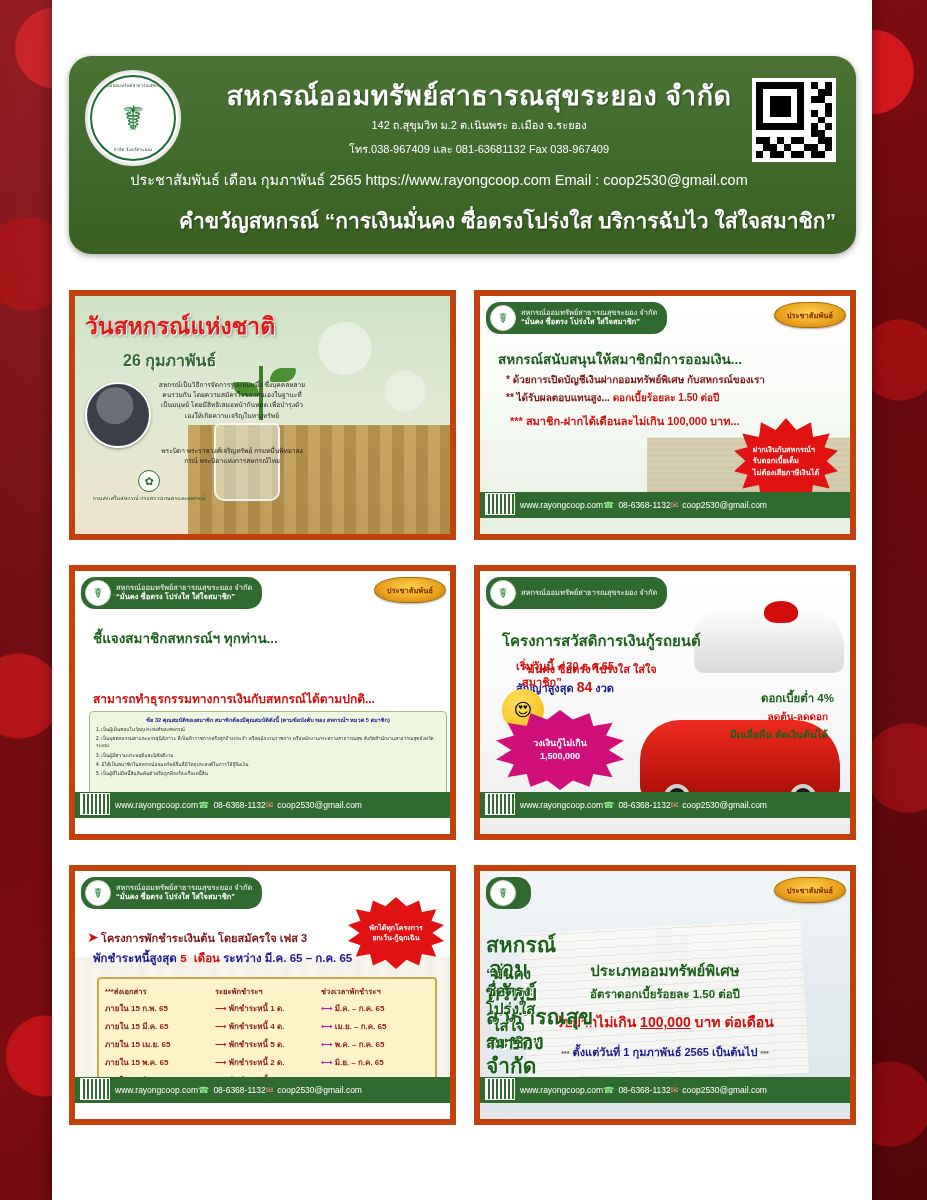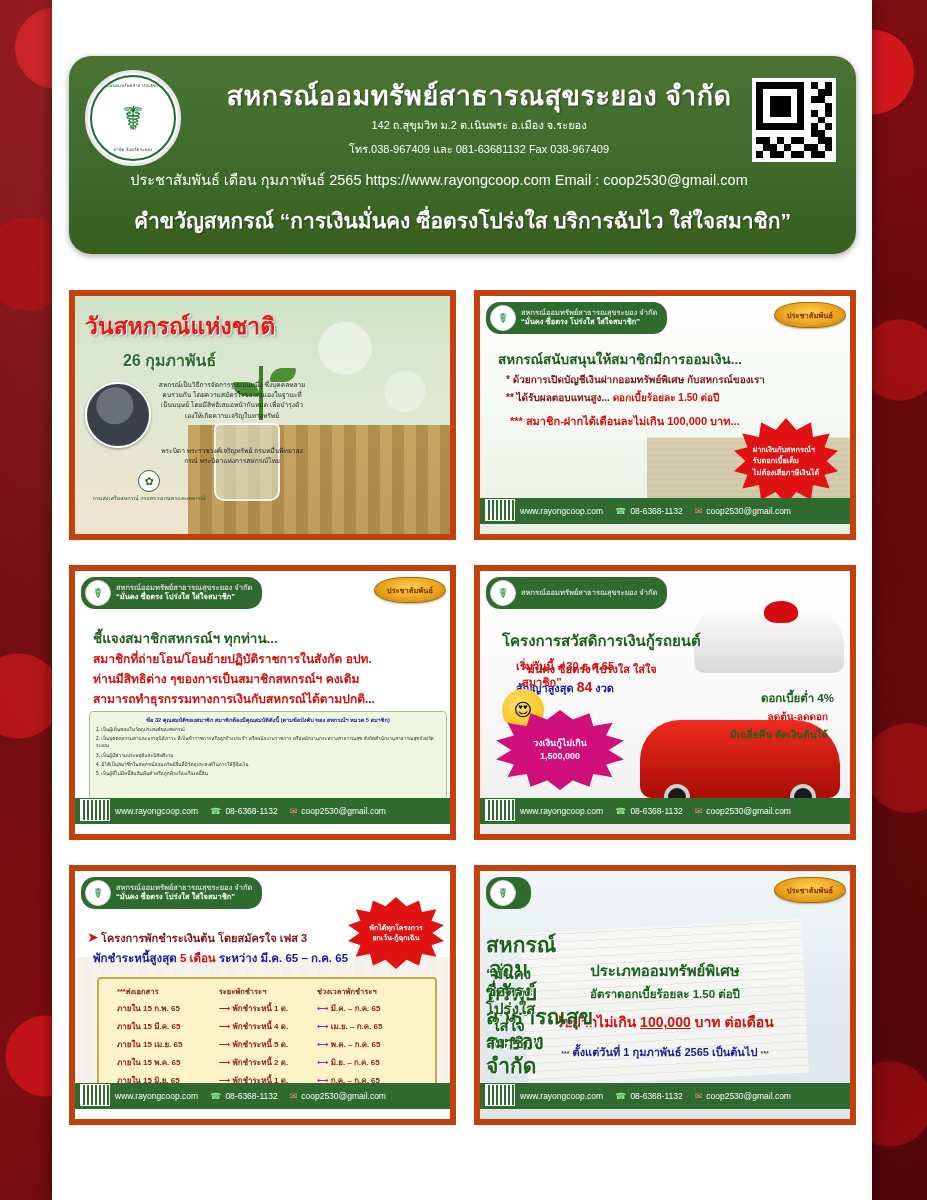--- a/index.html
+++ b/index.html
@@ -96,21 +96,21 @@
     position:absolute; left:150px; width:520px; text-align:center;
     font-size:11px;
   }
   .hdr-addr { top:60px; }
   .hdr-tel  { top:84px; }
   .hdr-pr {
     position:absolute; left:20px; top:112px; width:700px; text-align:center;
     font-size:14.5px;
   }
   .hdr-slogan {
-    position:absolute; left:20px; top:148px; width:747px; text-align:center;
+    position:absolute; left:20px; top:148px; width:747px; text-align:right;
     font-size:21px; font-weight:bold;
     text-shadow: 1px 1px 2px rgba(0,0,0,.4);
   }
   .qr {
     position:absolute; right:20px; top:22px;
     width:84px; height:84px; background:#fff; padding:4px;
   }
   .qr .cells { width:100%; height:100%; display:grid; grid-template-columns: repeat(11,1fr); grid-template-rows: repeat(11,1fr); }
   .qr .cells i { background:#fff; }
   .qr .cells i.on { background:#000; }
@@ -151,23 +151,23 @@
   .ribbon {
     position:absolute; right:4px; top:6px; z-index:5;
     background: radial-gradient(ellipse at 50% 40%, #ffd24d 0%, #e8a11b 60%, #b9740c 100%);
     color:#7a2b00; font-size:7.5px; font-weight:bold;
     padding:6px 12px; border-radius:50%/60%;
     border:1px solid #a56b08;
     box-shadow: 0 1px 2px rgba(0,0,0,.3);
   }
 
   .pfoot {
-    position:absolute; left:0; right:0; bottom:10px; height:26px;
+    position:absolute; left:0; right:0; bottom:16px; height:26px;
     background:#2f6b2f; color:#fff;
-    display:flex; align-items:center; gap:12px;
+    display:flex; align-items:center; gap:0;
     padding-left:40px; font-size:8.5px;
   }
   .pfoot .qrs {
     position:absolute; left:5px; bottom:3px; width:30px; height:22px;
     background:
       repeating-linear-gradient(90deg,#fff 0 2px,#2f6b2f 2px 4px),
       #fff;
     border:1px solid #fff;
   }
   .pfoot .it { display:flex; align-items:center; gap:4px; }
@@ -334,26 +334,26 @@
 
   
   .p5 .bgimg { position:absolute; inset:0; background:#fff; }
   .p5 .coins {
     position:absolute; left:0; right:0; bottom:26px; height:55%;
     background: repeating-linear-gradient(90deg, rgba(190,160,90,.35) 0 9px, rgba(150,120,60,.3) 9px 18px);
     opacity:.35;
   }
   .p5 .h1 { position:absolute; left:26px; top:58px; font-size:11px; color:#7a1515; font-weight:bold; }
   .p5 .h2 { position:absolute; left:18px; top:78px; font-size:11.5px; color:#1b1b8f; font-weight:bold; }
-  .p5 .h2 .r { color:#d10f0f; }
+  .p5 .h2 .r { color:#d10f0f;font-family:Liberation Mono, monospace; }
   .p5 .arrow-red { position:absolute; left:12px; top:58px; color:#d10f0f; font-size:14px; }
   .p5 .table {
     position:absolute; left:22px; top:106px; width:340px;
     background:#fdf3c9; border:2px solid #caa94a; border-radius:4px;
-    padding:4px 18px;
+    padding:4px 6px;
   }
   .p5 .table .hr { display:flex; font-size:7.5px; font-weight:bold; color:#7a1515; padding:2px 0; }
   .p5 .table .hr div:nth-child(1){ width:112px; }
   .p5 .table .hr div:nth-child(2){ width:108px; }
   .p5 .table .hr div:nth-child(3){ width:110px; }
   .p5 .table .row { display:flex; align-items:center; font-size:8px; color:#8a1b1b; font-weight:bold; padding:2.5px 0; }
   .p5 .table .row div:nth-child(1){ width:112px; }
   .p5 .table .row div:nth-child(2){ width:108px; }
   .p5 .table .row div:nth-child(3){ width:110px; }
   .p5 .table .row .a1 { color:#d10f0f; }
@@ -597,22 +597,20 @@
   <div class="pbar">
     <div class="mini-logo">☤</div>
     <div class="txt">
       <div class="t1">สหกรณ์ออมทรัพย์สาธารณสุขระยอง จำกัด</div>
       <div class="t2">“มั่นคง ซื่อตรง โปร่งใส ใส่ใจสมาชิก”</div>
     </div>
   </div>
   <div class="ribbon">ประชาสัมพันธ์</div>
 
   <div class="h1">ชี้แจงสมาชิกสหกรณ์ฯ ทุกท่าน...</div>
-  <div class="h2">สมาชิกที่ถ่ายโอน/โอนย้ายปฏิบัติราชการในสังกัด อปท.</div>
-  <div class="h3">ท่านมีสิทธิต่าง ๆของการเป็นสมาชิกสหกรณ์ฯ คงเดิม</div>
   <div class="h4">สามารถทำธุรกรรมทางการเงินกับสหกรณ์ได้ตามปกติ...</div>
 
   <div class="box">
     <div class="bt">ข้อ 32 คุณสมบัติของสมาชิก สมาชิกต้องมีคุณสมบัติดังนี้ (ตามข้อบังคับ ของ สหกรณ์ฯ  หมวด 5 สมาชิก)</div>
     <p>1. เป็นผู้เห็นชอบในวัตถุประสงค์ของสหกรณ์</p>
     <p>2. เป็นบุคคลธรรมดาและบรรลุนิติภาวะ ที่เป็นข้าราชการหรือลูกจ้างประจำ หรือพนักงานราชการ หรือพนักงานกระทรวงสาธารณสุข สังกัดสำนักงานสาธารณสุขจังหวัดระยอง</p>
     <p>3. เป็นผู้มีความประพฤติและนิสัยดีงาม</p>
     <p>4. มิได้เป็นสมาชิกในสหกรณ์ออมทรัพย์อื่นที่มีวัตถุประสงค์ในการให้กู้ยืมเงิน</p>
     <p>5. เป็นผู้ที่ไม่มีหนี้สินล้นพ้นตัวหรือถูกฟ้องร้องเรื่องหนี้สิน</p>
   </div>

